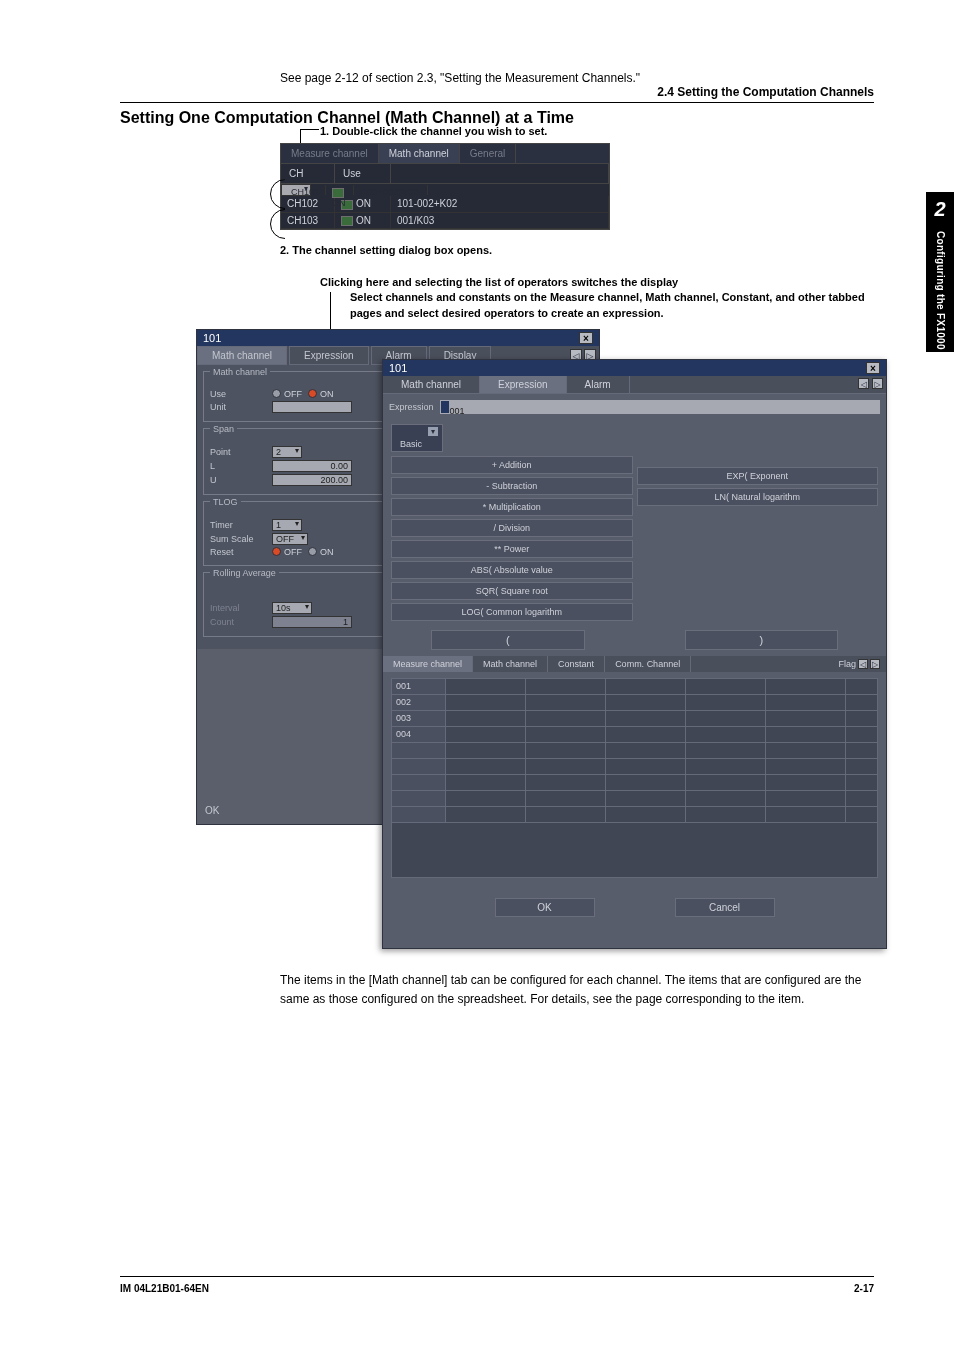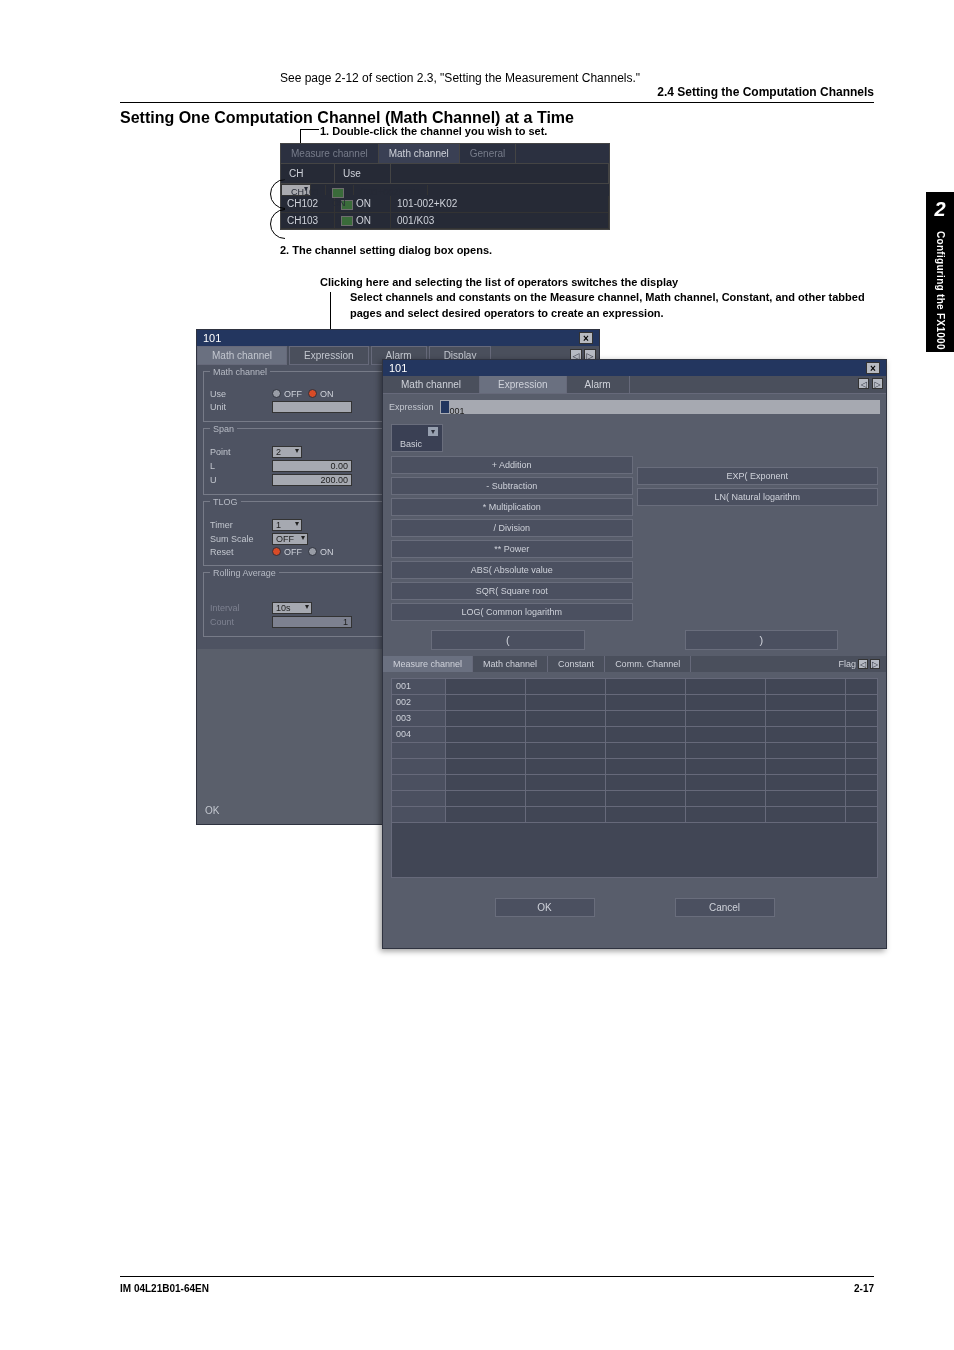--- a/index.html
+++ b/index.html
@@ -805,18 +805,19 @@
             <div class="scell"></div>
           </div>
       </div>
       <div class="btn-row">
         <div class="dbtn">OK</div>
         <div class="dbtn">Cancel</div>
       </div>
     </div>
   </div>
 
+  <div class="bottom-text">The items in the [Math channel] tab can be configured for each channel.  The items that are configured are the same as those configured on the spreadsheet.  For details, see the page corresponding to the item.</div>
 </div>
 
 <div class="footer">
   <span class="doc">IM 04L21B01-64EN</span>
   <span class="pg">2-17</span>
 </div>
 
 </body></html>

